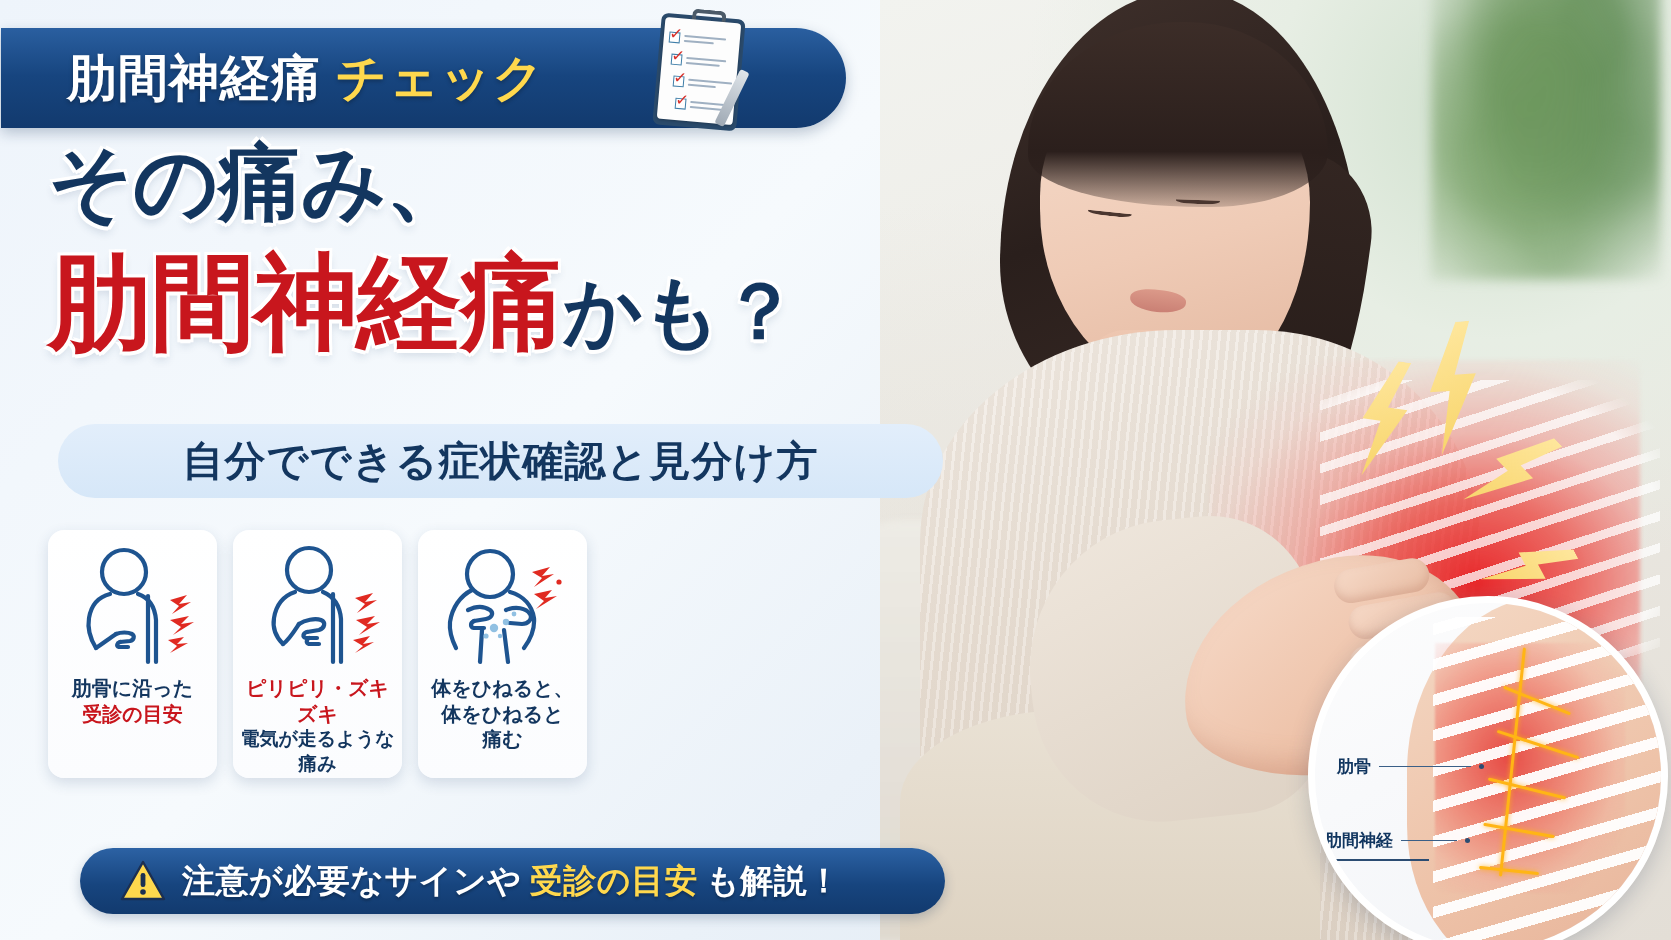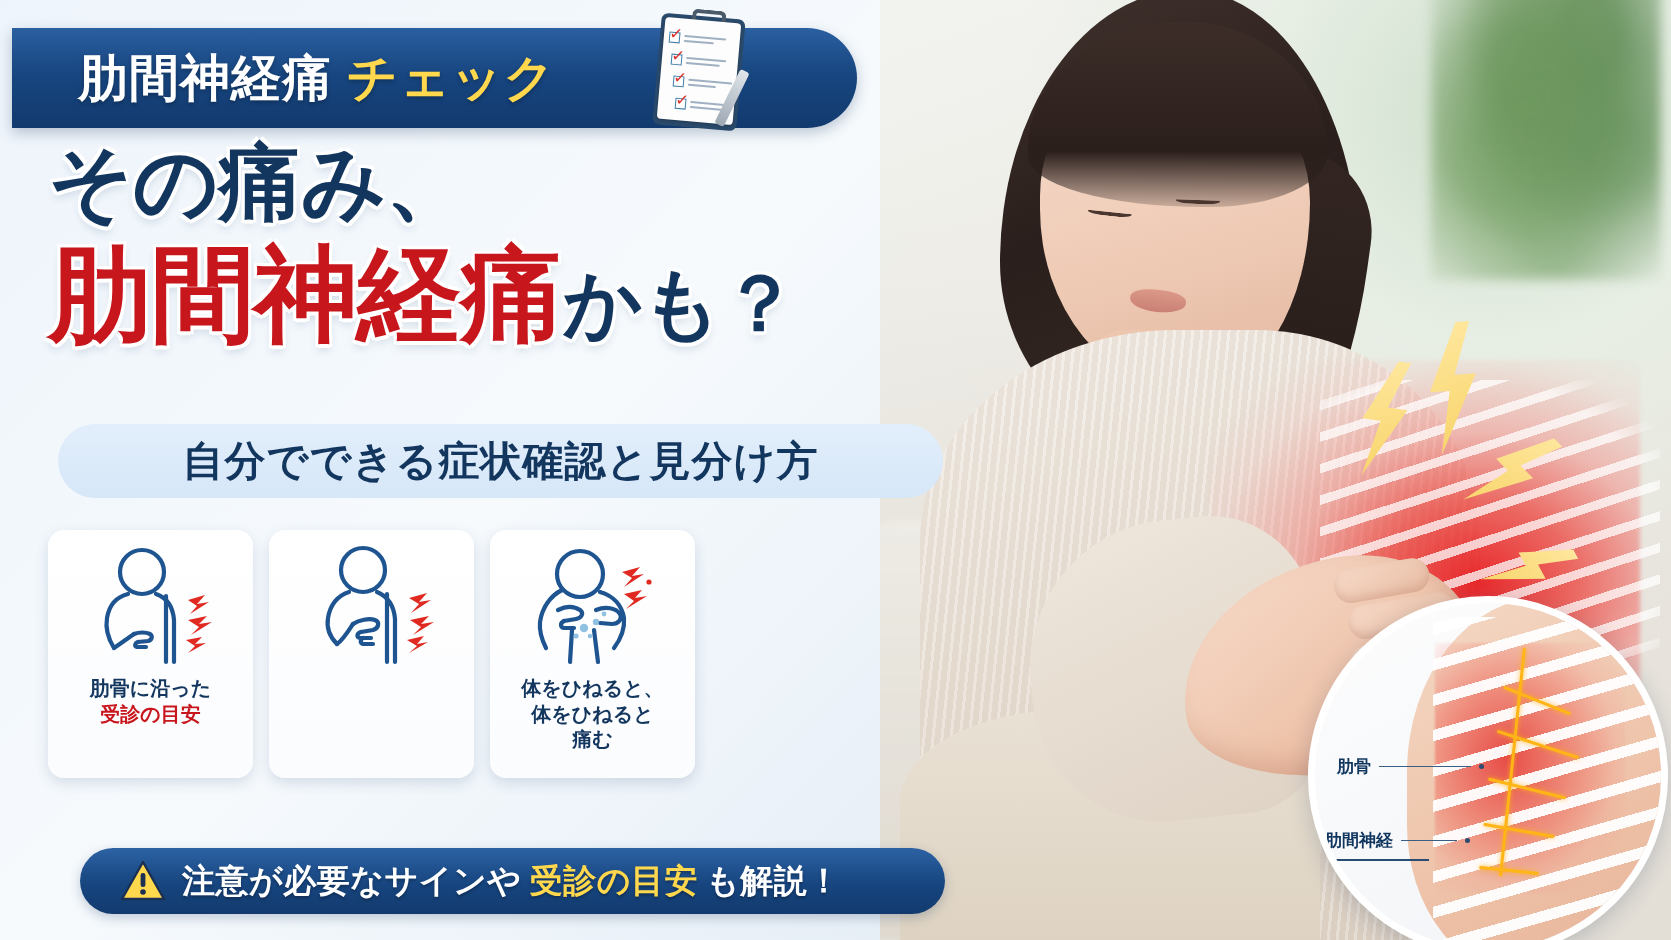--- a/index.html
+++ b/index.html
@@ -169,21 +169,21 @@
   .inset-label {
     position: absolute; display: flex; align-items: center; gap: 8px;
     color: #10355f; font-weight: 700; font-size: 17px; white-space: nowrap;
   }
   .leader { display: block; width: 92px; height: 1.6px; background: #3a5f87; }
   .leader-dot { width: 5px; height: 5px; border-radius: 50%; background: #2b4c72; }
   .label-underline { position: absolute; height: 1.6px; background: #2b4c72; }
 
   
   .ribbon {
-    position: absolute; left: 12px; top: 28px; width: 845px; height: 100px;
+    position: absolute; left: 1px; top: 28px; width: 845px; height: 100px;
     background: linear-gradient(180deg, #2a5fa0 0%, #17457f 48%, #123a6e 100%);
     border-radius: 0 52px 52px 0;
     box-shadow: 0 5px 14px rgba(20,50,90,.26);
     display: flex; align-items: center;
   }
   .ribbon-text {
     margin-left: 66px; font-size: 50px; font-weight: 900; letter-spacing: 1px;
     color: #ffffff; text-shadow: 0 2px 4px rgba(0,0,0,.28);
   }
   .ribbon-text .accent { color: #ffd84d; margin-left: 14px; }
@@ -221,41 +221,41 @@
 
   
   .headline { position: absolute; left: 48px; top: 140px; width: 900px; }
   .hl-row1 {
     font-size: 84px; font-weight: 900; color: #13365f; line-height: 1.02;
     letter-spacing: -1px;
     text-shadow: 3px 3px 0 #fff, -3px 3px 0 #fff, 3px -3px 0 #fff, -3px -3px 0 #fff,
                  0 4px 0 #fff, 0 6px 10px rgba(30,60,100,.18);
   }
   .hl-row2 {
-    margin-top: 16px; line-height: 1.0; letter-spacing: -1px;
+    margin-top: 24px; line-height: 1.0; letter-spacing: -1px;
     text-shadow: 3px 3px 0 #fff, -3px 3px 0 #fff, 3px -3px 0 #fff, -3px -3px 0 #fff,
                  0 4px 0 #fff, 0 6px 10px rgba(30,60,100,.18);
   }
   .hl-red { font-size: 104px; font-weight: 900; color: #c8161d; }
   .hl-tail { font-size: 78px; font-weight: 900; color: #13365f; }
 
   .subtitle-pill {
     position: absolute; left: 58px; top: 424px; width: 885px; height: 74px;
     background: linear-gradient(180deg, #e2eefb 0%, #d6e7f8 100%);
     border-radius: 37px;
     display: flex; align-items: center; justify-content: center;
   }
   .subtitle-pill span {
     font-size: 41px; font-weight: 800; color: #13365f; letter-spacing: 1px;
   }
 
   
   .cards { position: absolute; left: 48px; top: 530px; display: flex; gap: 16px; }
   .card {
-    width: 205px; height: 248px;
+    width: 169px; height: 248px;
     background: linear-gradient(180deg, #ffffff 0%, #fbfcfe 100%);
     border-radius: 16px;
     box-shadow: 0 5px 14px rgba(40,70,110,.16);
     display: flex; flex-direction: column; align-items: center;
     padding-top: 14px;
   }
   .card-icon { width: 150px; height: 128px; position: relative; }
   .card-text {
     margin-top: 4px; text-align: center; font-size: 20px; font-weight: 800;
     line-height: 1.28; color: #13365f; padding: 0 6px;
@@ -445,20 +445,24 @@
             <path d="M64 88 C60 89 59 93 63 94 L74 94"></path>
             <path d="M66 94 C63 96 63 99 66 100 L76 100"></path>
           </g>
           <g fill="#e02a21">
             <path d="M112 54 L130 49 L122 58 L134 56 L114 69 L122 60 Z"></path>
             <path d="M113 76 L132 72 L124 80 L137 78 L116 91 L124 83 Z"></path>
             <path d="M110 96 L127 92 L120 100 L131 98 L112 109 L120 102 Z"></path>
           </g>
         </svg>
       </div>
+      <div class="card-text">
+        <div class="red">ピリピリ・ズキズキ</div>
+        <div style="font-size:19px;">電気が走るような痛み</div>
+      </div>
     </div>
 
     <div class="card">
       <div class="card-icon">
         <svg viewBox="0 0 150 128" width="150" height="128">
           <g fill="none" stroke="#1e5490" stroke-width="4.2" stroke-linecap="round" stroke-linejoin="round">
             <circle cx="62" cy="30" r="23"></circle>
             <path d="M44 46 C32 52 24 64 22 78 C21 88 24 96 28 104"></path>
             <path d="M40 66 C48 62 56 62 62 66 C66 69 64 74 58 75 L46 77"></path>
             <path d="M46 77 C42 79 42 83 46 84 L56 84"></path>

